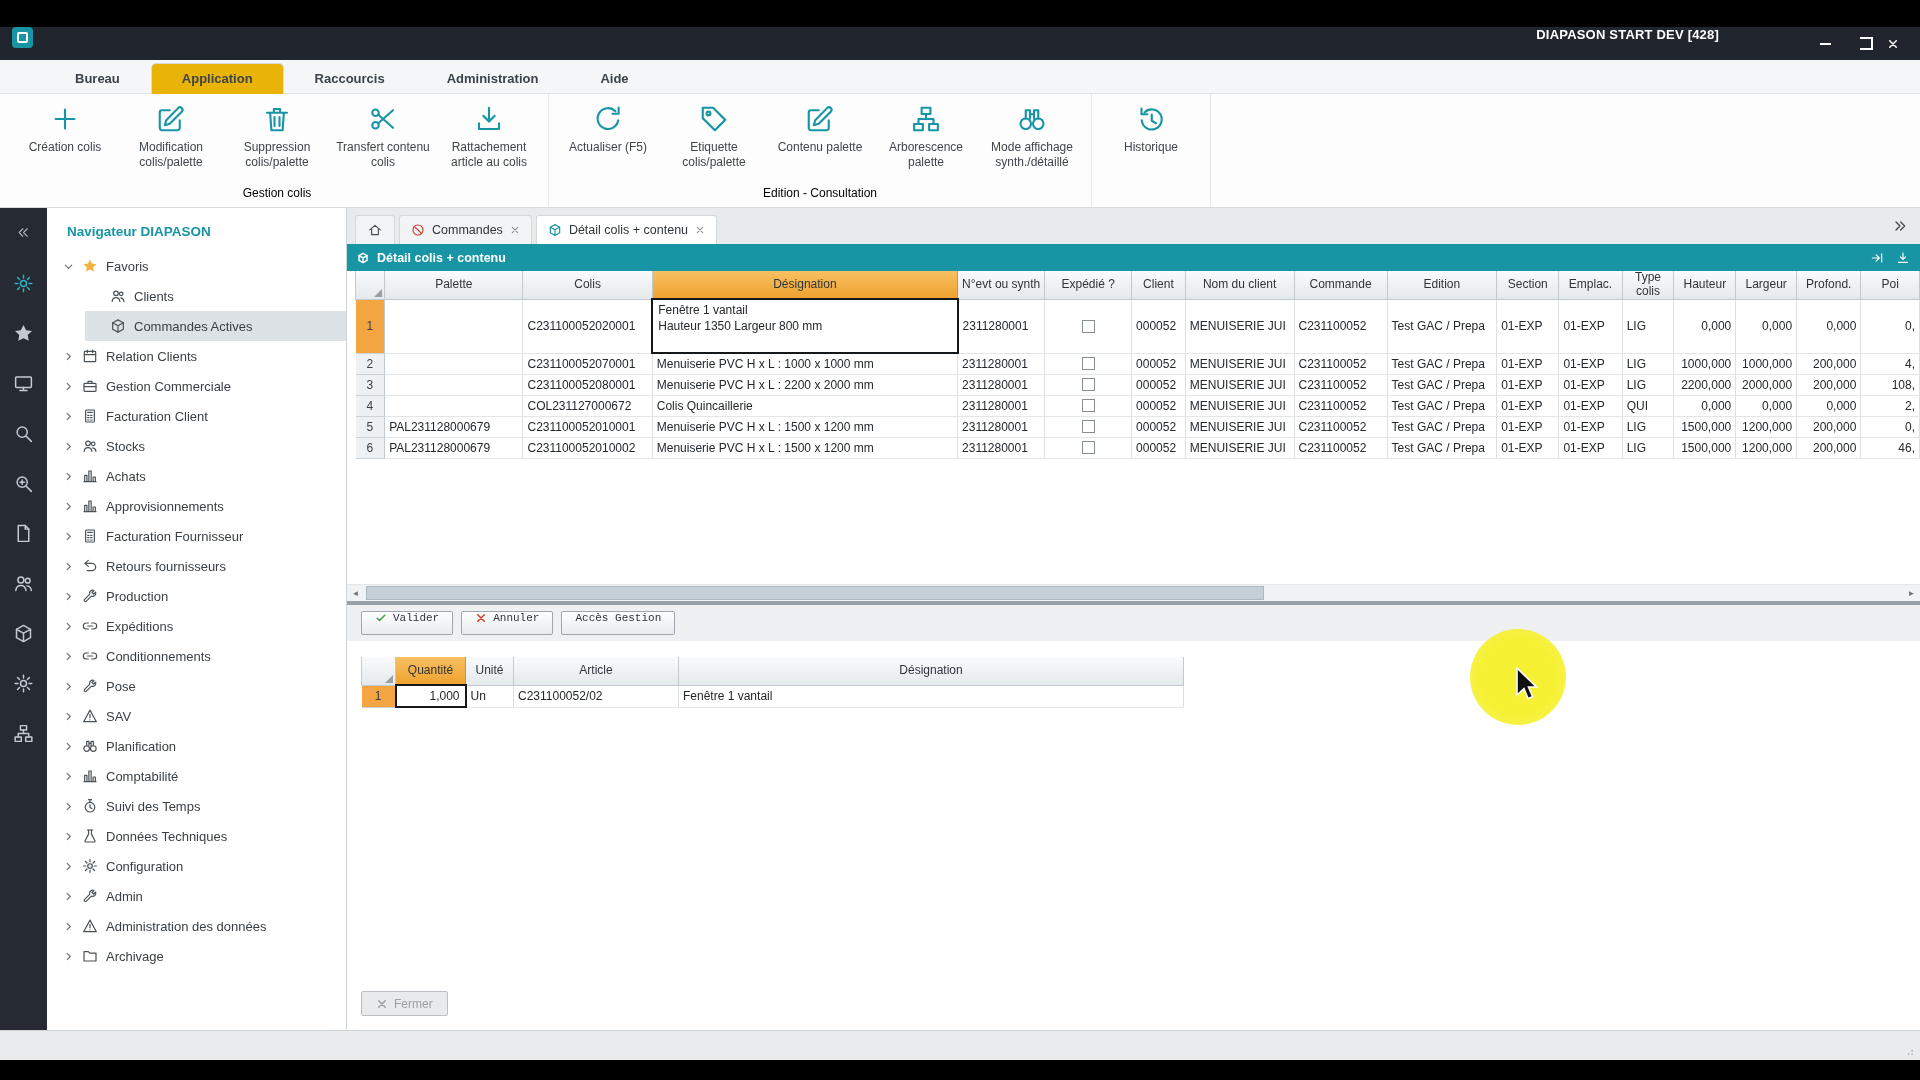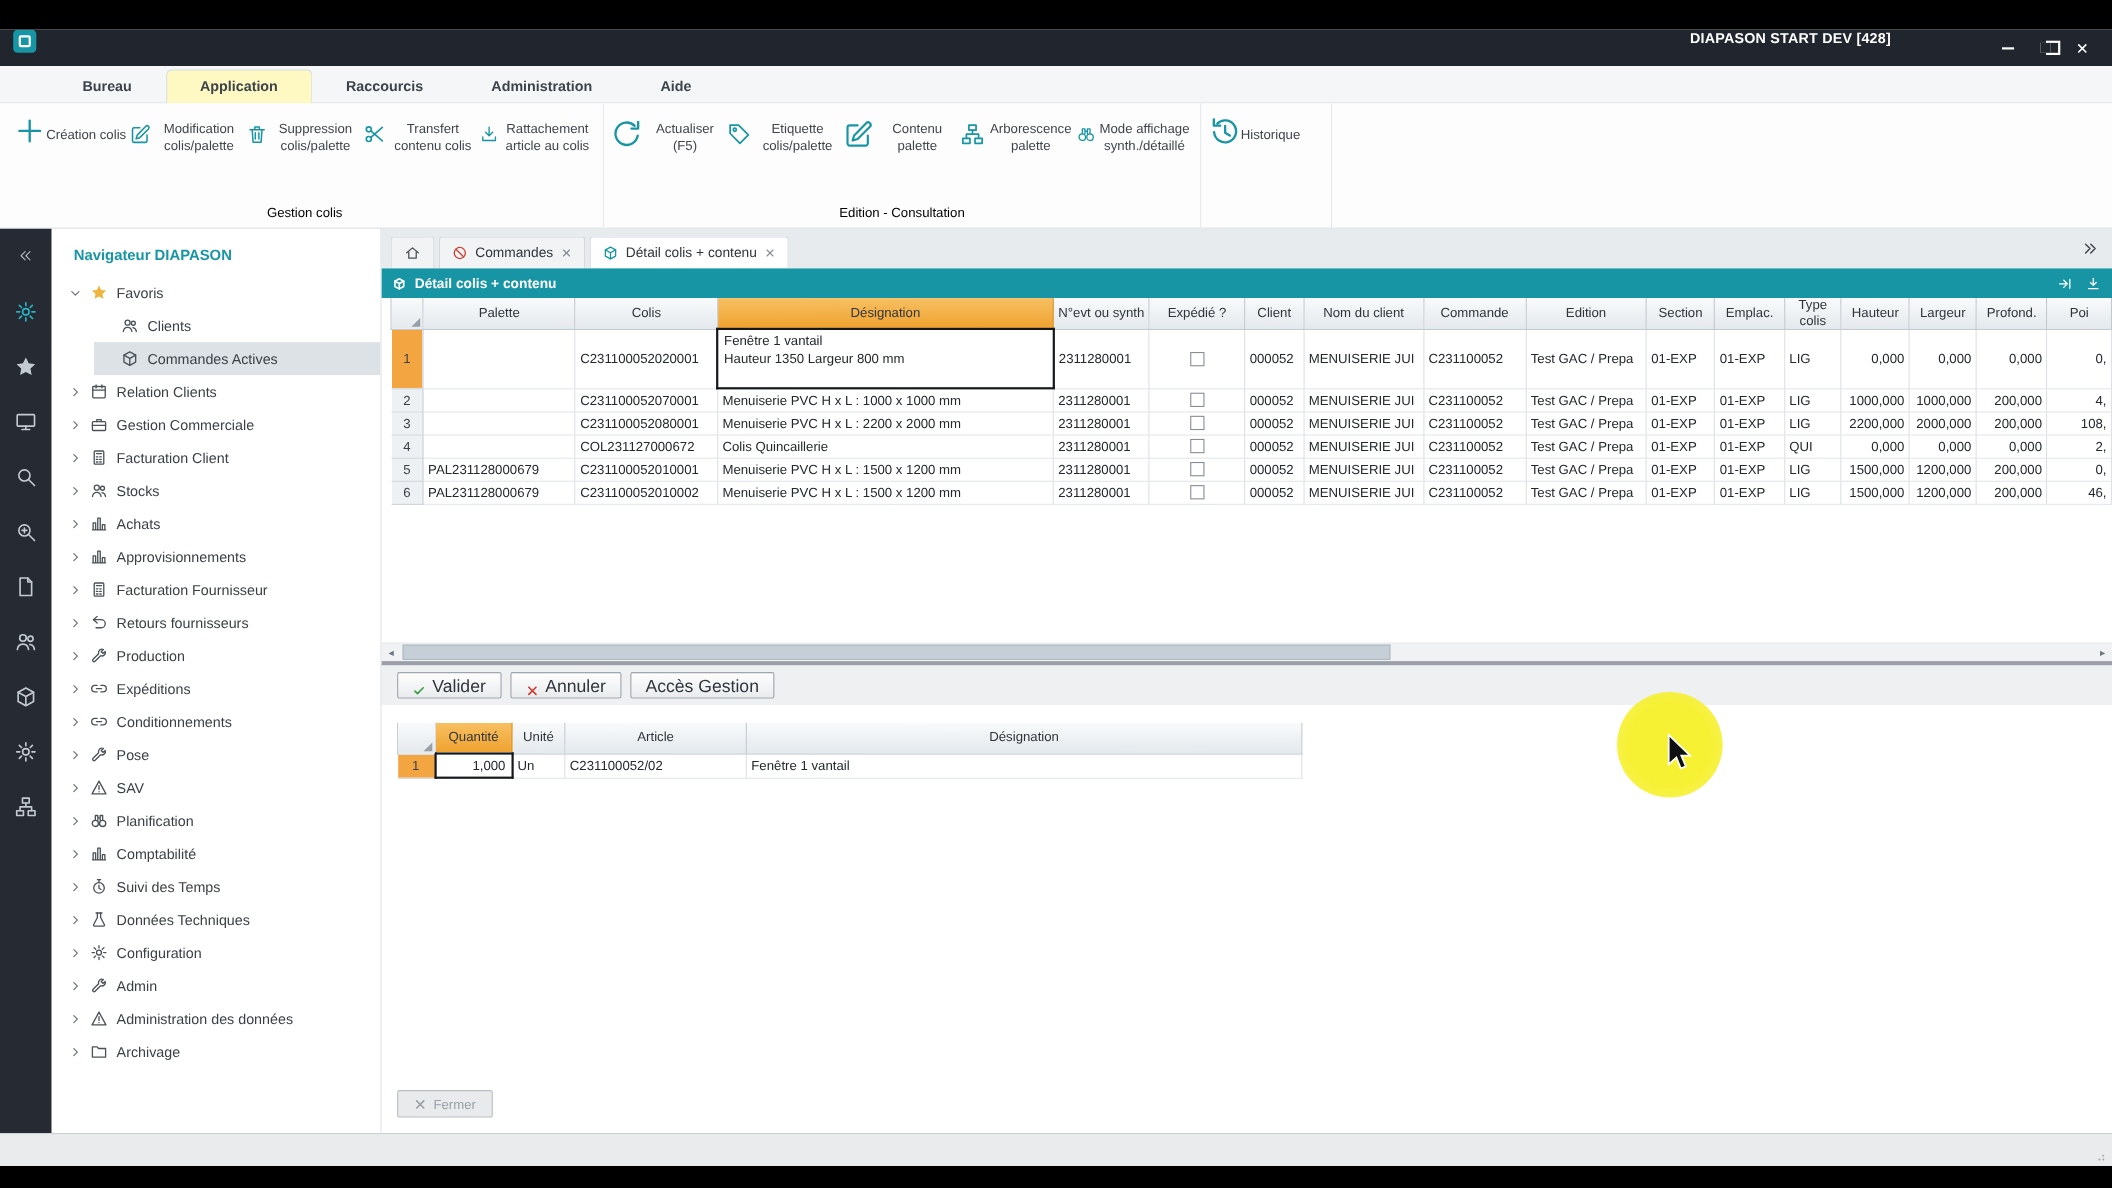--- a/index.html
+++ b/index.html
@@ -20,27 +20,27 @@
   .wbtn .bar{width:11px;height:2px;background:#fff;display:block}
   .rest{width:9px;height:9px;border:2px solid #fff;position:relative;display:block;background:var(--titlebar,#20252e)}
   .rest::before{content:"";position:absolute;top:-4px;left:3px;width:9px;height:9px;border:2px solid #fff}
   .rest::after{content:"";position:absolute;top:-2px;left:-2px;width:9px;height:9px;background:var(--titlebar,#20252e)}
   .wbtn .ic{width:11px;height:11px;stroke-width:2.4}
 
   
   .menubar{height:34px;background:#f4f6f7;display:flex;align-items:flex-end;padding-left:44px;border-bottom:1px solid #e0e4e7;flex:none}
   .mtab{padding:7px 30px 8px;font-size:13px;font-weight:bold;color:#3c434a;border:1px solid transparent;border-bottom:none;
     border-radius:5px 5px 0 0;margin-bottom:-1px;cursor:default;white-space:nowrap}
-  .mtab.active{background:#fef9c3;border-color:#d9dde1}
+  .mtab.active{background:#eab308;border-color:#d9dde1}
 
   
   .ribbon{height:114px;background:#fdfdfe;display:flex;align-items:stretch;padding-left:6px;border-bottom:1px solid #d7dbdf;flex:none}
   .rgroup{display:flex;flex-direction:column;border-right:1px solid #e6e9ec;padding:8px 6px 2px}
   .ritems{display:flex;flex:1;align-items:flex-start}
-  .ritem{width:106px;display:flex;flex-direction:row;align-items:center;padding-top:2px;cursor:default}
+  .ritem{width:106px;display:flex;flex-direction:column;align-items:center;padding-top:2px;cursor:default}
   .ritem .ic{width:30px;height:30px;color:var(--teal,#1795a5);stroke-width:1.7}
   .rlabel{margin-top:6px;font-size:12px;color:#3f454b;text-align:center;line-height:1.25}
   .rcaption{font-size:12px;color:#000000;text-align:center;padding:2px 0 5px;margin-top:auto;min-height:19px}
 
   
   .workspace{flex:1;display:flex;min-height:0}
   .strip{width:47px;background:#262b33;display:flex;flex-direction:column;align-items:center;padding-top:8px;flex:none}
   .sbtn{width:47px;height:50px;display:flex;align-items:center;justify-content:center;color:#c3cad2;cursor:default}
   .sbtn .ic{width:21px;height:21px;stroke-width:1.7}
   .sbtn.small{height:32px;margin-bottom:10px;color:#aeb5bd}
@@ -99,22 +99,22 @@
   .grid td.edit{border:2px solid #15181b;padding:2px 5px;white-space:normal;line-height:1.35;vertical-align:top}
   .cb{width:13px;height:13px;border:1px solid #878e95;background:#fff;margin:0 auto}
 
   .hscroll{height:17px;background:#f1f2f3;display:flex;align-items:center;flex:none;border-top:1px solid #e4e7ea}
   .harrow{width:17px;height:17px;display:flex;align-items:center;justify-content:center;color:#6f767d;font-size:8px}
   .htrack{flex:1;height:17px;position:relative}
   .hthumb{position:absolute;left:2px;top:1px;height:14px;width:898px;background:#c6cfd7;border:1px solid #aeb8c1}
   .splitter{height:4px;background:#99a0a7;flex:none}
 
   .btnband{height:36px;background:#eef0f2;display:flex;align-items:center;gap:8px;padding-left:14px;flex:none}
-  .btn{height:24px;padding:0 13px;display:inline-flex;align-items:flex-end;gap:6px;font-size:16px;color:#2f353b;
-    background:linear-gradient(#fefefe,#e9ebed);border:1px solid #9fa6ad;border-radius:2px;cursor:default;font-family:Liberation Sans, sans-serif}
+  .btn{height:24px;padding:0 13px;display:inline-flex;align-items:flex-start;gap:6px;font-size:11px;color:#2f353b;
+    background:linear-gradient(#fefefe,#e9ebed);border:1px solid #9fa6ad;border-radius:2px;cursor:default;font-family:Liberation Mono, monospace}
   .islot{display:flex}
   .islot .ic{width:12px;height:12px;stroke-width:3}
   .islot.ok{color:#3f9d44}
   .islot.no{color:#d23b2f}
   .islot.gray{color:#9aa0a6}
 
   .lower{flex:1;background:#fff;position:relative;padding:16px 0 0 14px;min-height:0}
   .fermer{position:absolute;left:14px;bottom:14px;height:25px;padding:0 14px;display:inline-flex;align-items:center;gap:6px;
     font-size:12px;color:#9aa0a6;background:#e9eaeb;border:1px solid #b9bfc5;border-radius:2px;font-family:inherit}
 

